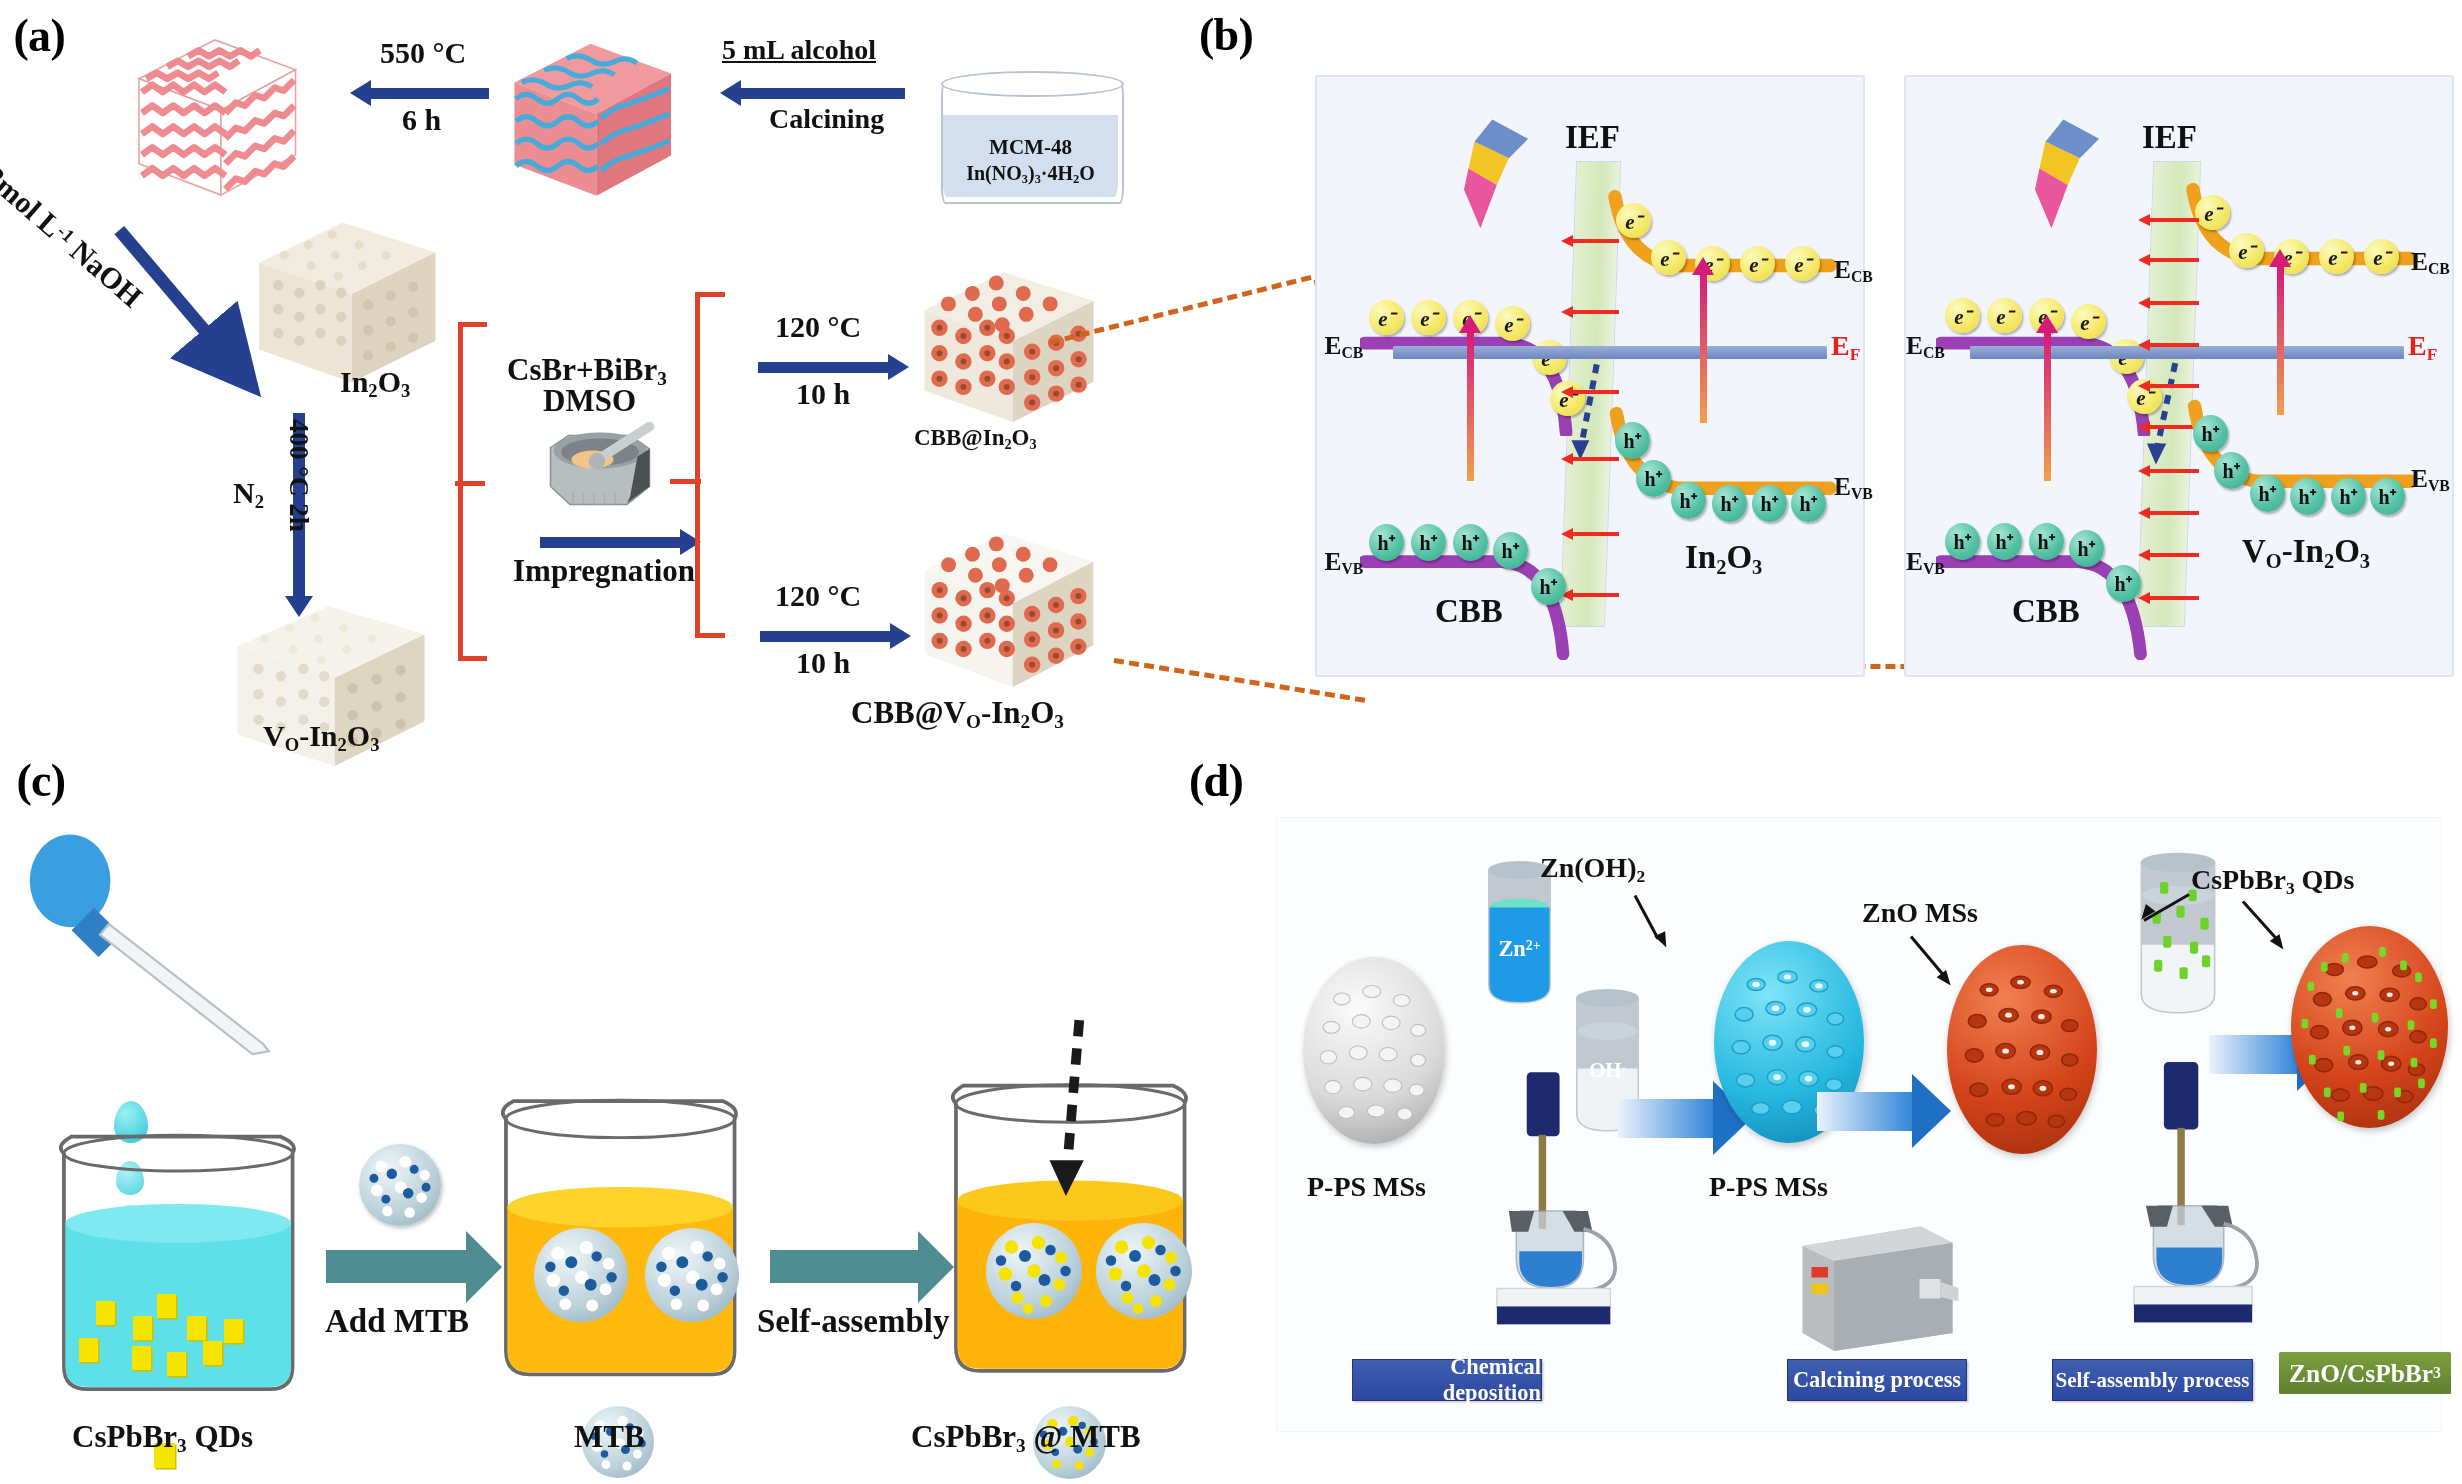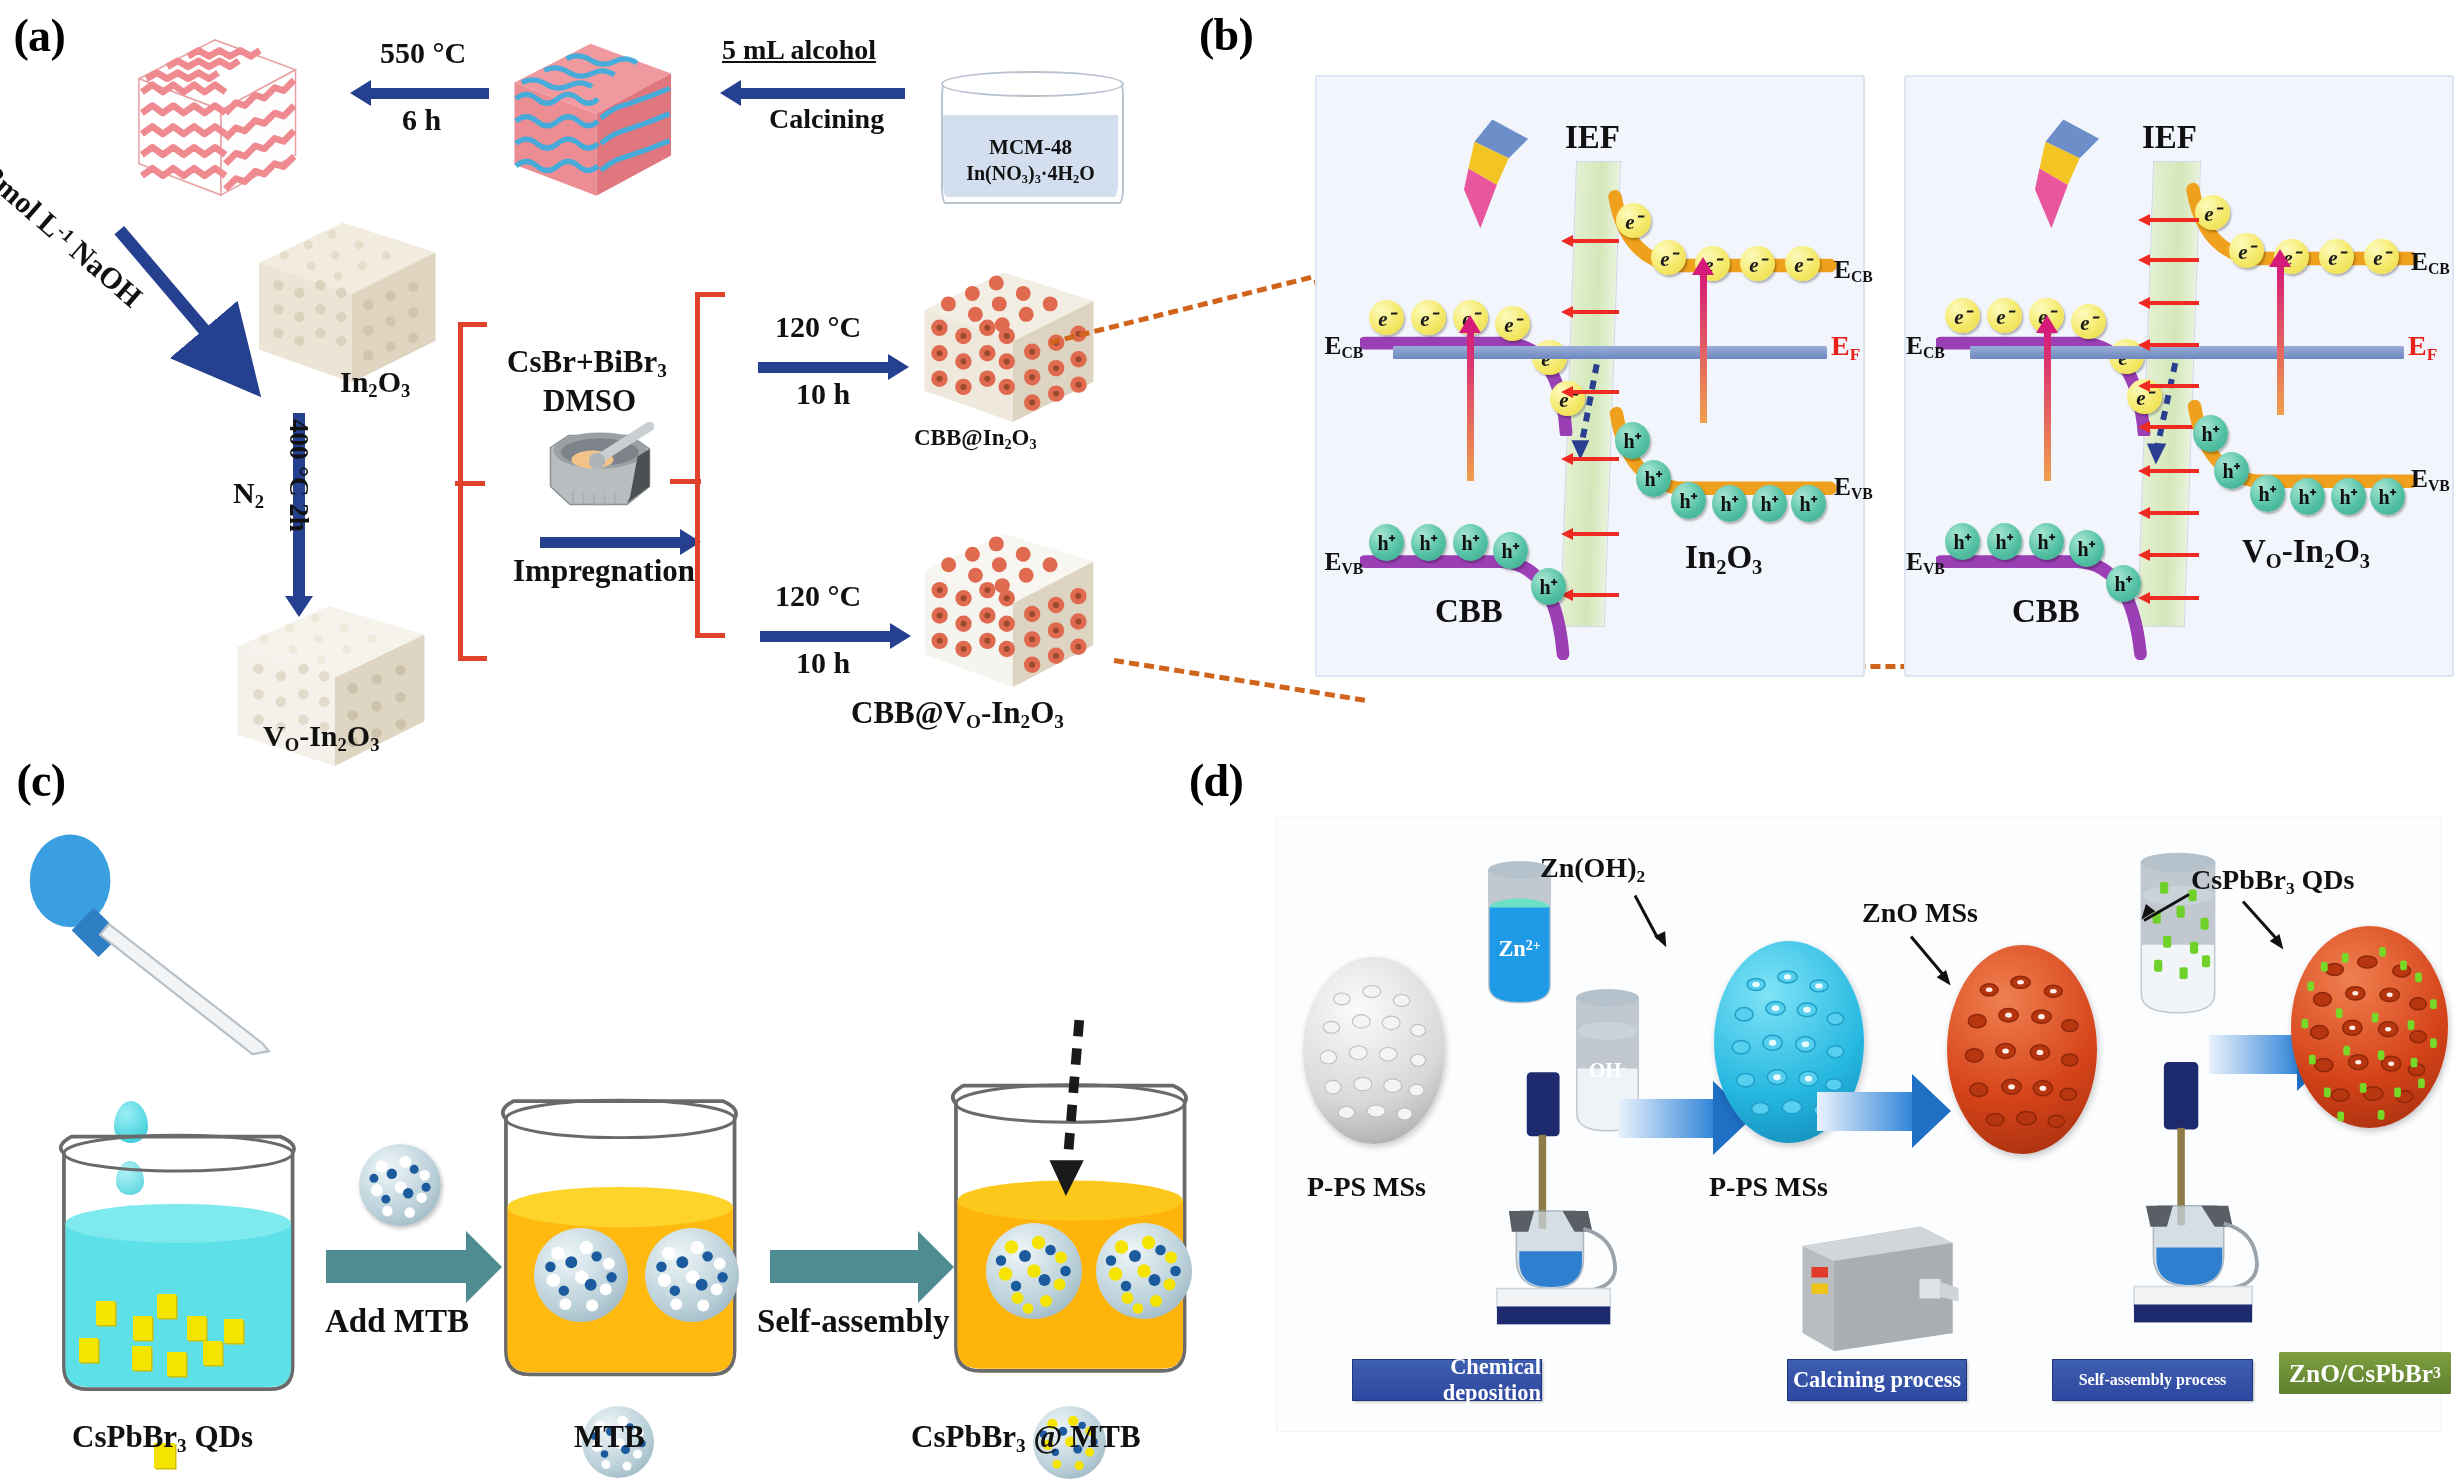--- a/index.html
+++ b/index.html
@@ -227,21 +227,21 @@
         <circle cx="164" cy="78" r="6"></circle>
         <circle cx="198" cy="64" r="6"></circle>
     </g>
   </svg>
 </div>
 <div class="abs lbl" style="left:263px;top:719px;font-size:30px;">V<sub>O</sub>-In<sub>2</sub>O<sub>3</sub></div>
 
 <div class="bracket" style="left:458px;top:322px;width:24px;height:329px;border-right:none;"></div>
 <div class="abs" style="left:455px;top:481px;width:30px;height:5.2px;background:#e0412a;"></div>
 
-<div class="abs lbl" style="left:507px;top:344px;font-size:31px;">CsBr+BiBr<sub>3</sub></div>
+<div class="abs lbl" style="left:507px;top:352px;font-size:31px;">CsBr+BiBr<sub>3</sub></div>
 <div class="abs lbl" style="left:543px;top:383px;font-size:31px;">DMSO</div>
 
 <div class="abs" style="left:537px;top:422px;width:135px;height:105px;">
   <svg width="135" height="105" viewBox="0 0 180 140">
     <polygon points="18,34 42,18 124,18 150,36 150,86 120,110 44,110 18,86" fill="#b8bdc0" stroke="#8b9195" stroke-width="2"></polygon>
     <ellipse cx="84" cy="38" rx="62" ry="24" fill="#9aa0a4"></ellipse>
     <ellipse cx="84" cy="40" rx="52" ry="18" fill="#7d8388"></ellipse>
     <ellipse cx="74" cy="50" rx="28" ry="12" fill="#f3c48a"></ellipse>
     <polygon points="120,108 150,86 150,36 134,46 124,100" fill="#4b5053"></polygon>
     <line x1="78" y1="52" x2="150" y2="6" stroke="#c9ced1" stroke-width="13" stroke-linecap="round"></line>
@@ -1063,14 +1063,14 @@
       <rect x="40" y="48" width="9" height="13" rx="3"></rect>
         <rect x="146" y="46" width="9" height="13" rx="3"></rect>
     </g>
   </svg>
 </div>
 
 <div class="greenbox" style="left:2279px;top:1352px;width:172px;height:42px;font-size:25.4px;">ZnO/CsPbBr<sub>3</sub></div>
 
 <div class="procbox" style="left:1352px;top:1359px;width:188px;height:40px;font-size:22.4px;text-align:right;">Chemical deposition</div>
 <div class="procbox" style="left:1787px;top:1359px;width:178px;height:40px;font-size:22.4px;">Calcining process</div>
-<div class="procbox" style="left:2052px;top:1359px;width:199px;height:40px;font-size:16px;text-align:right;">Self-assembly process</div>
+<div class="procbox" style="left:2052px;top:1359px;width:199px;height:40px;font-size:21px;text-align:right;">Self-assembly process</div>
 
 
 </body></html>

